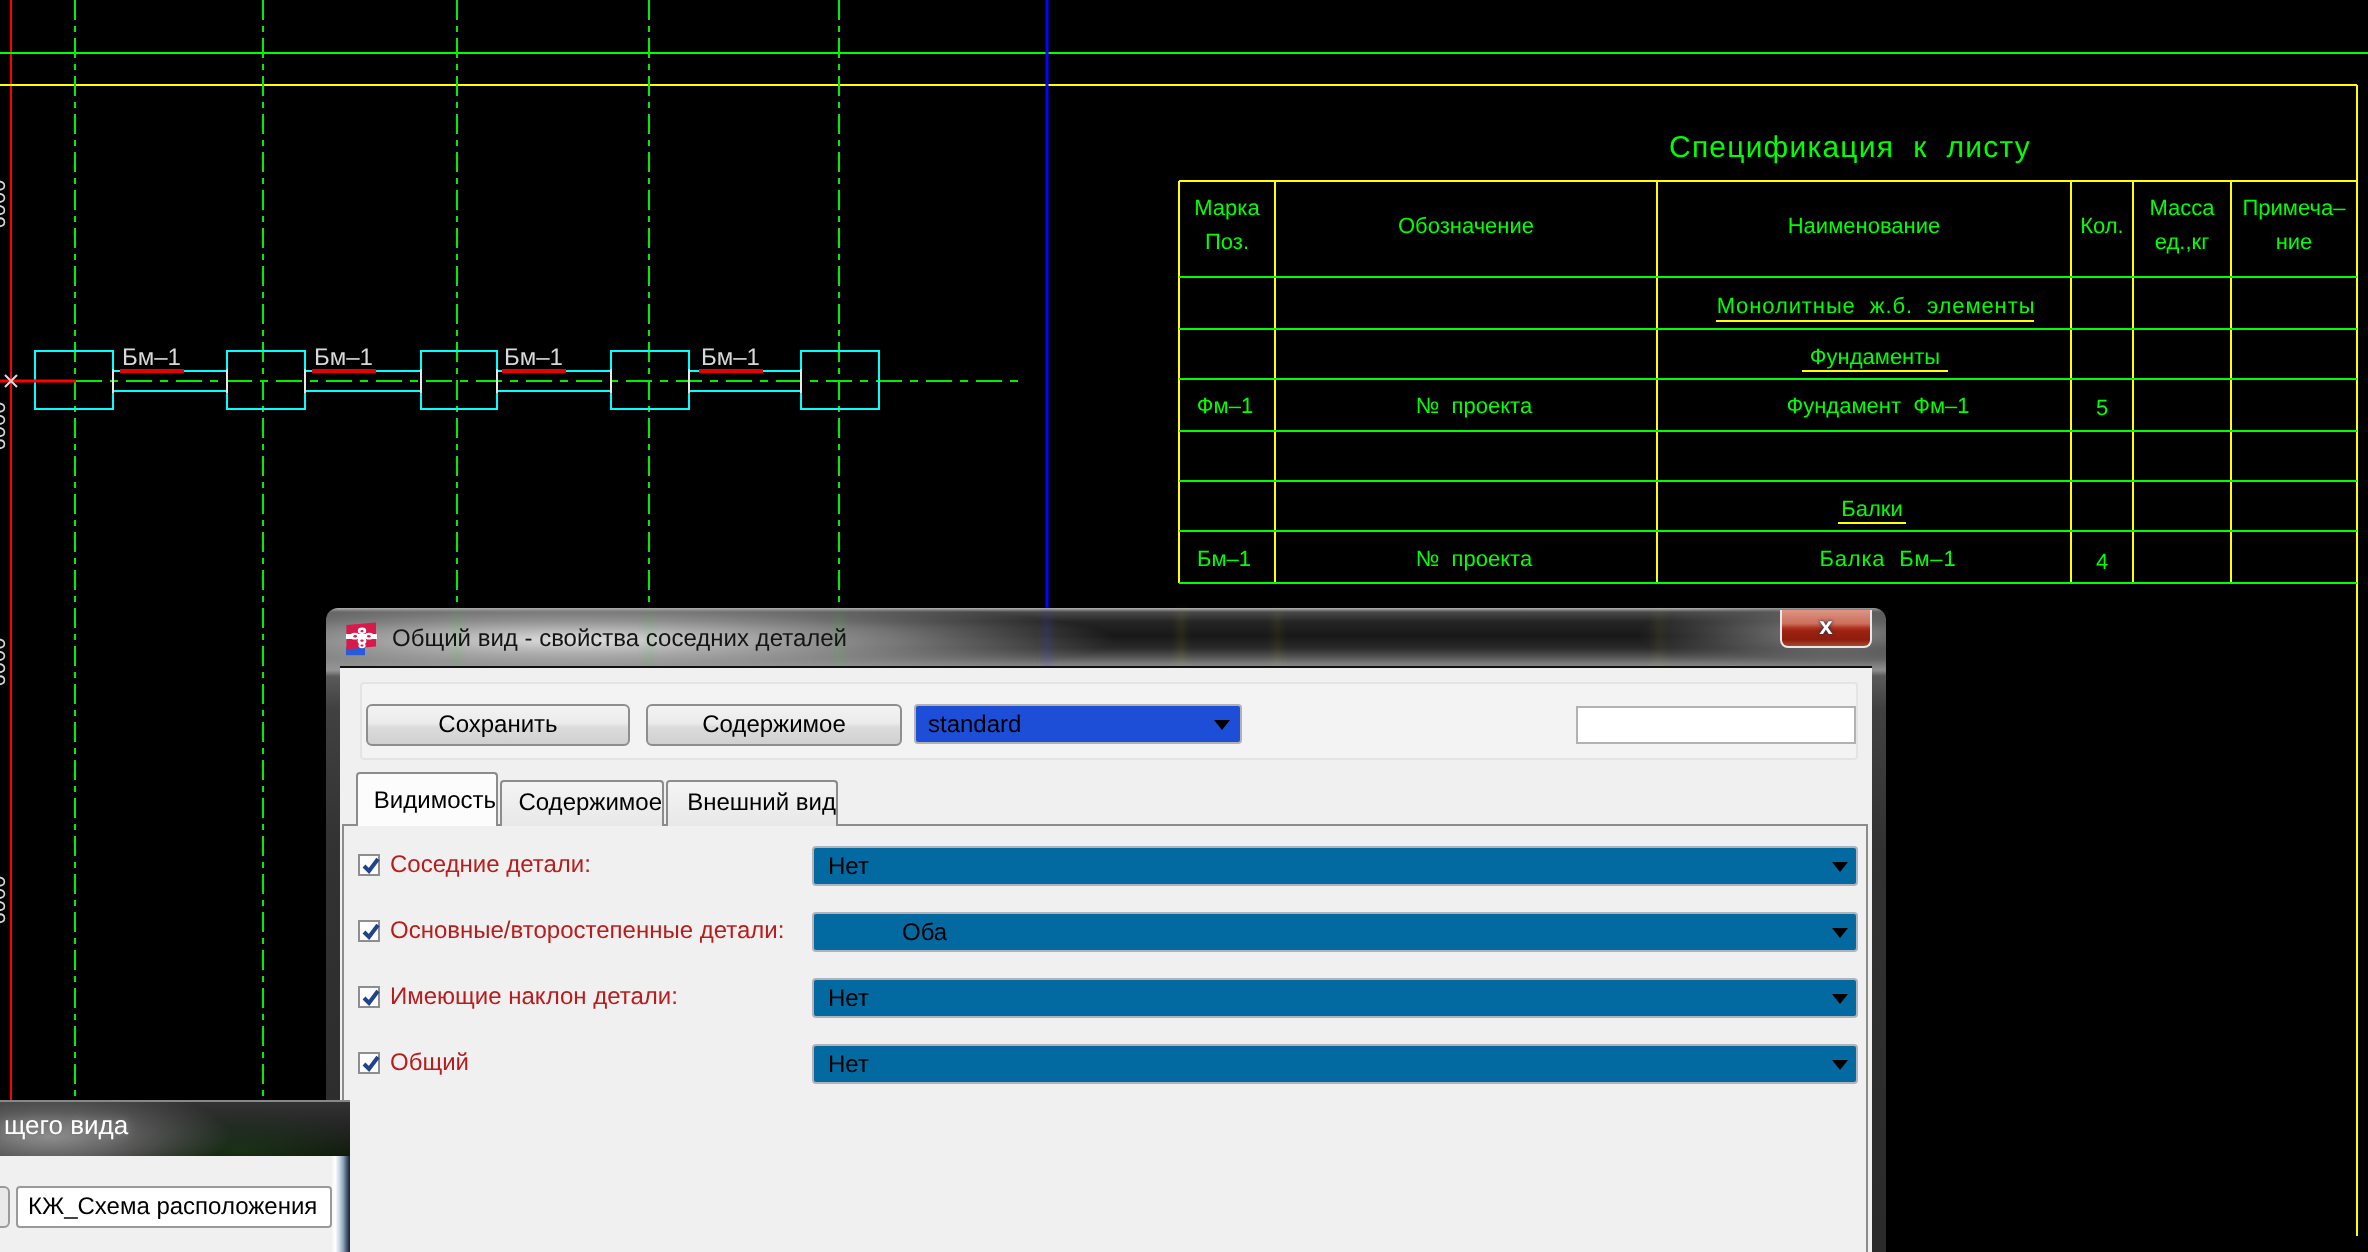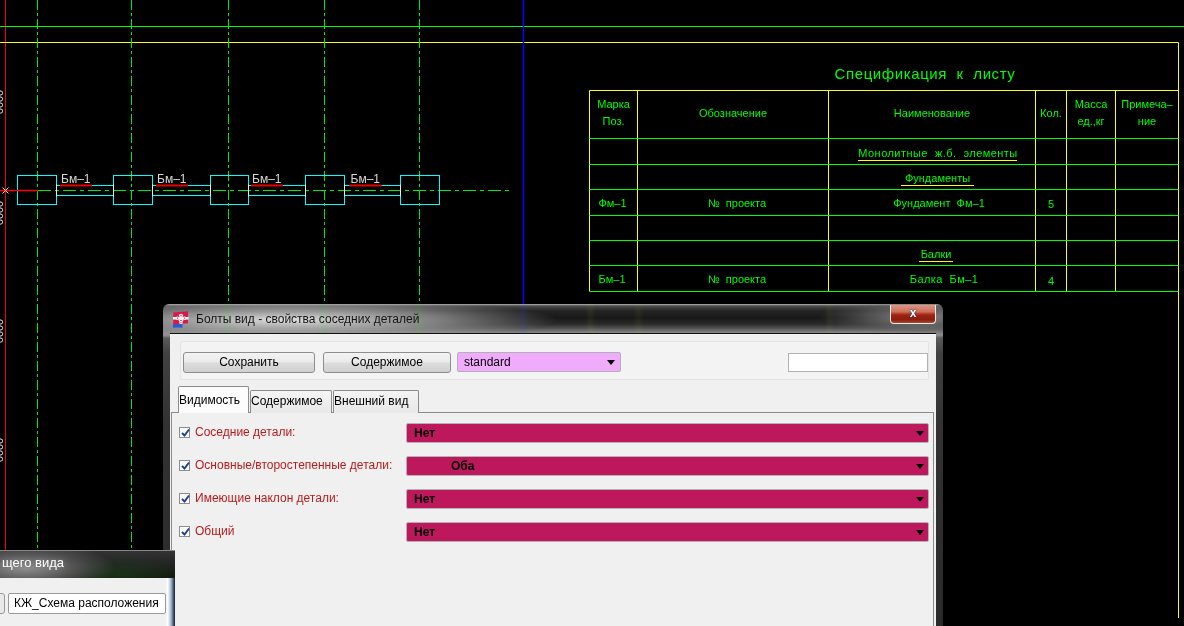--- a/index.html
+++ b/index.html
@@ -33,38 +33,38 @@
        border-top:1px solid #111;box-sizing:border-box;}
   #toppanel{position:absolute;left:10px;top:7px;width:749px;height:39px;box-sizing:border-box;
        border:1px solid #e4e4e4;background:#f3f3f3;border-radius:2px;}
   .btn{position:absolute;box-sizing:border-box;height:21px;border:1px solid #8e8e8e;border-radius:3px;
        background:linear-gradient(180deg,#f3f3f3 0%,#ebebeb 45%,#dcdcdc 55%,#d0d0d0 100%);
        font-size:12px;color:#000;text-align:center;line-height:19px;}
   #b1{left:13px;top:18px;width:132px;}
   #b2{left:153px;top:18px;width:128px;}
   #b3{left:457px;top:18px;width:155px;}
   #combo1{position:absolute;left:287px;top:18px;width:164px;height:20px;box-sizing:border-box;
-       background:#f0abfc;border:1px solid #b2b2b2;border-radius:2px;font-size:12px;line-height:18px;
+       background:#1d4ed8;border:1px solid #b2b2b2;border-radius:2px;font-size:12px;line-height:18px;
        padding-left:6px;color:#000;}
   #tfield{position:absolute;left:618px;top:18.5px;width:140px;height:19px;box-sizing:border-box;
        background:#fff;border:1px solid #b2b2b2;}
   .arrow{position:absolute;width:0;height:0;border-left:4px solid transparent;border-right:4px solid transparent;border-top:5px solid #000;}
   
   #pane{position:absolute;left:1px;top:78px;width:763px;height:215px;box-sizing:border-box;border:1px solid #8c8c8c;border-bottom:none;background:#f0f0f0;}
   .tab{position:absolute;box-sizing:border-box;border:1px solid #8c8c8c;border-bottom:none;
-       font-size:12px;color:#000;text-align:left;border-radius:2px 2px 0 0;}
+       font-size:12px;color:#000;text-align:right;border-radius:2px 2px 0 0;}
   #tab1{left:8px;top:52px;width:71px;height:27px;background:#fcfcfc;line-height:26px;z-index:2;}
   #tab2{left:80px;top:56px;width:82px;height:23px;background:linear-gradient(#f4f4f4,#e8e8e8);line-height:21px;}
   #tab3{left:163px;top:56px;width:86px;height:23px;background:linear-gradient(#f4f4f4,#e8e8e8);line-height:21px;}
   
   .cb{position:absolute;width:11px;height:11px;box-sizing:border-box;border:1px solid #8e8e8e;background:#fdfdfd;}
   .cb svg{position:absolute;left:0px;top:-1px;}
   .lbl{position:absolute;left:25px;font-size:12px;color:#b91c1c;height:19px;line-height:19px;}
-  .dd{position:absolute;left:236px;width:523px;height:20px;box-sizing:border-box;background:#be185d;
-      border:1px solid #b2b2b8;border-radius:2px;font-size:12px;line-height:18px;padding-left:7px;color:#000;font-weight:bold;}
+  .dd{position:absolute;left:236px;width:523px;height:20px;box-sizing:border-box;background:#0369a1;
+      border:1px solid #b2b2b8;border-radius:2px;font-size:12px;line-height:18px;padding-left:7px;color:#000;}
   
   #win2{left:0;top:550px;width:175px;height:76px;z-index:4;background:#f0f0f0;}
   #win2 .tbar{position:absolute;left:0;top:0;width:100%;height:28px;box-sizing:border-box;
       border-top:1px solid #888;
       background:radial-gradient(ellipse 90px 26px at 25px 17px,#8f8f8f 0%,#5c5c5c 45%,rgba(40,40,40,0) 100%),
                  radial-gradient(ellipse 70px 20px at 120px 24px,rgba(30,70,30,.55) 0%,rgba(10,30,10,0) 100%),
                  linear-gradient(180deg,#333 0,#1f1f1f 60%,#101408 100%);text-decoration:underline;}
   #win2 .tbar span{color:#fff;font-size:13px;line-height:23px;padding-left:2px;display:inline-block;
       text-shadow:0 0 6px #999,0 0 2px #666;}
   #w2body{position:absolute;left:0;top:28px;width:166px;height:48px;background:#f0f0f0;}
@@ -222,21 +222,21 @@
       </g>
       <g fill="#d81949">
         <ellipse cx="8" cy="4.6" rx="0.8" ry="0.55"></ellipse>
         <ellipse cx="4.6" cy="7.1" rx="0.9" ry="0.6"></ellipse>
         <ellipse cx="11.4" cy="7.1" rx="0.9" ry="0.6"></ellipse>
         <ellipse cx="8" cy="9.3" rx="0.9" ry="0.6"></ellipse>
         <ellipse cx="8" cy="11.8" rx="0.8" ry="0.5"></ellipse>
       </g>
     </svg>
   </div>
-  <div class="titletext">Болты вид - свойства соседних деталей</div>
+  <div class="titletext">Общий вид - свойства соседних деталей</div>
   <div id="closebtn">x</div>
   <div id="client">
     <div id="toppanel"></div>
     <div class="btn" id="b1">Сохранить</div>
     <div class="btn" id="b2">Содержимое</div>
     <div id="combo1">standard<div class="arrow" style="right:5px;top:7px;position:absolute;"></div></div>
     <div id="tfield"></div>
     <div id="pane"></div>
     <div class="tab" id="tab1">Видимость</div>
     <div class="tab" id="tab2">Содержимое</div>

